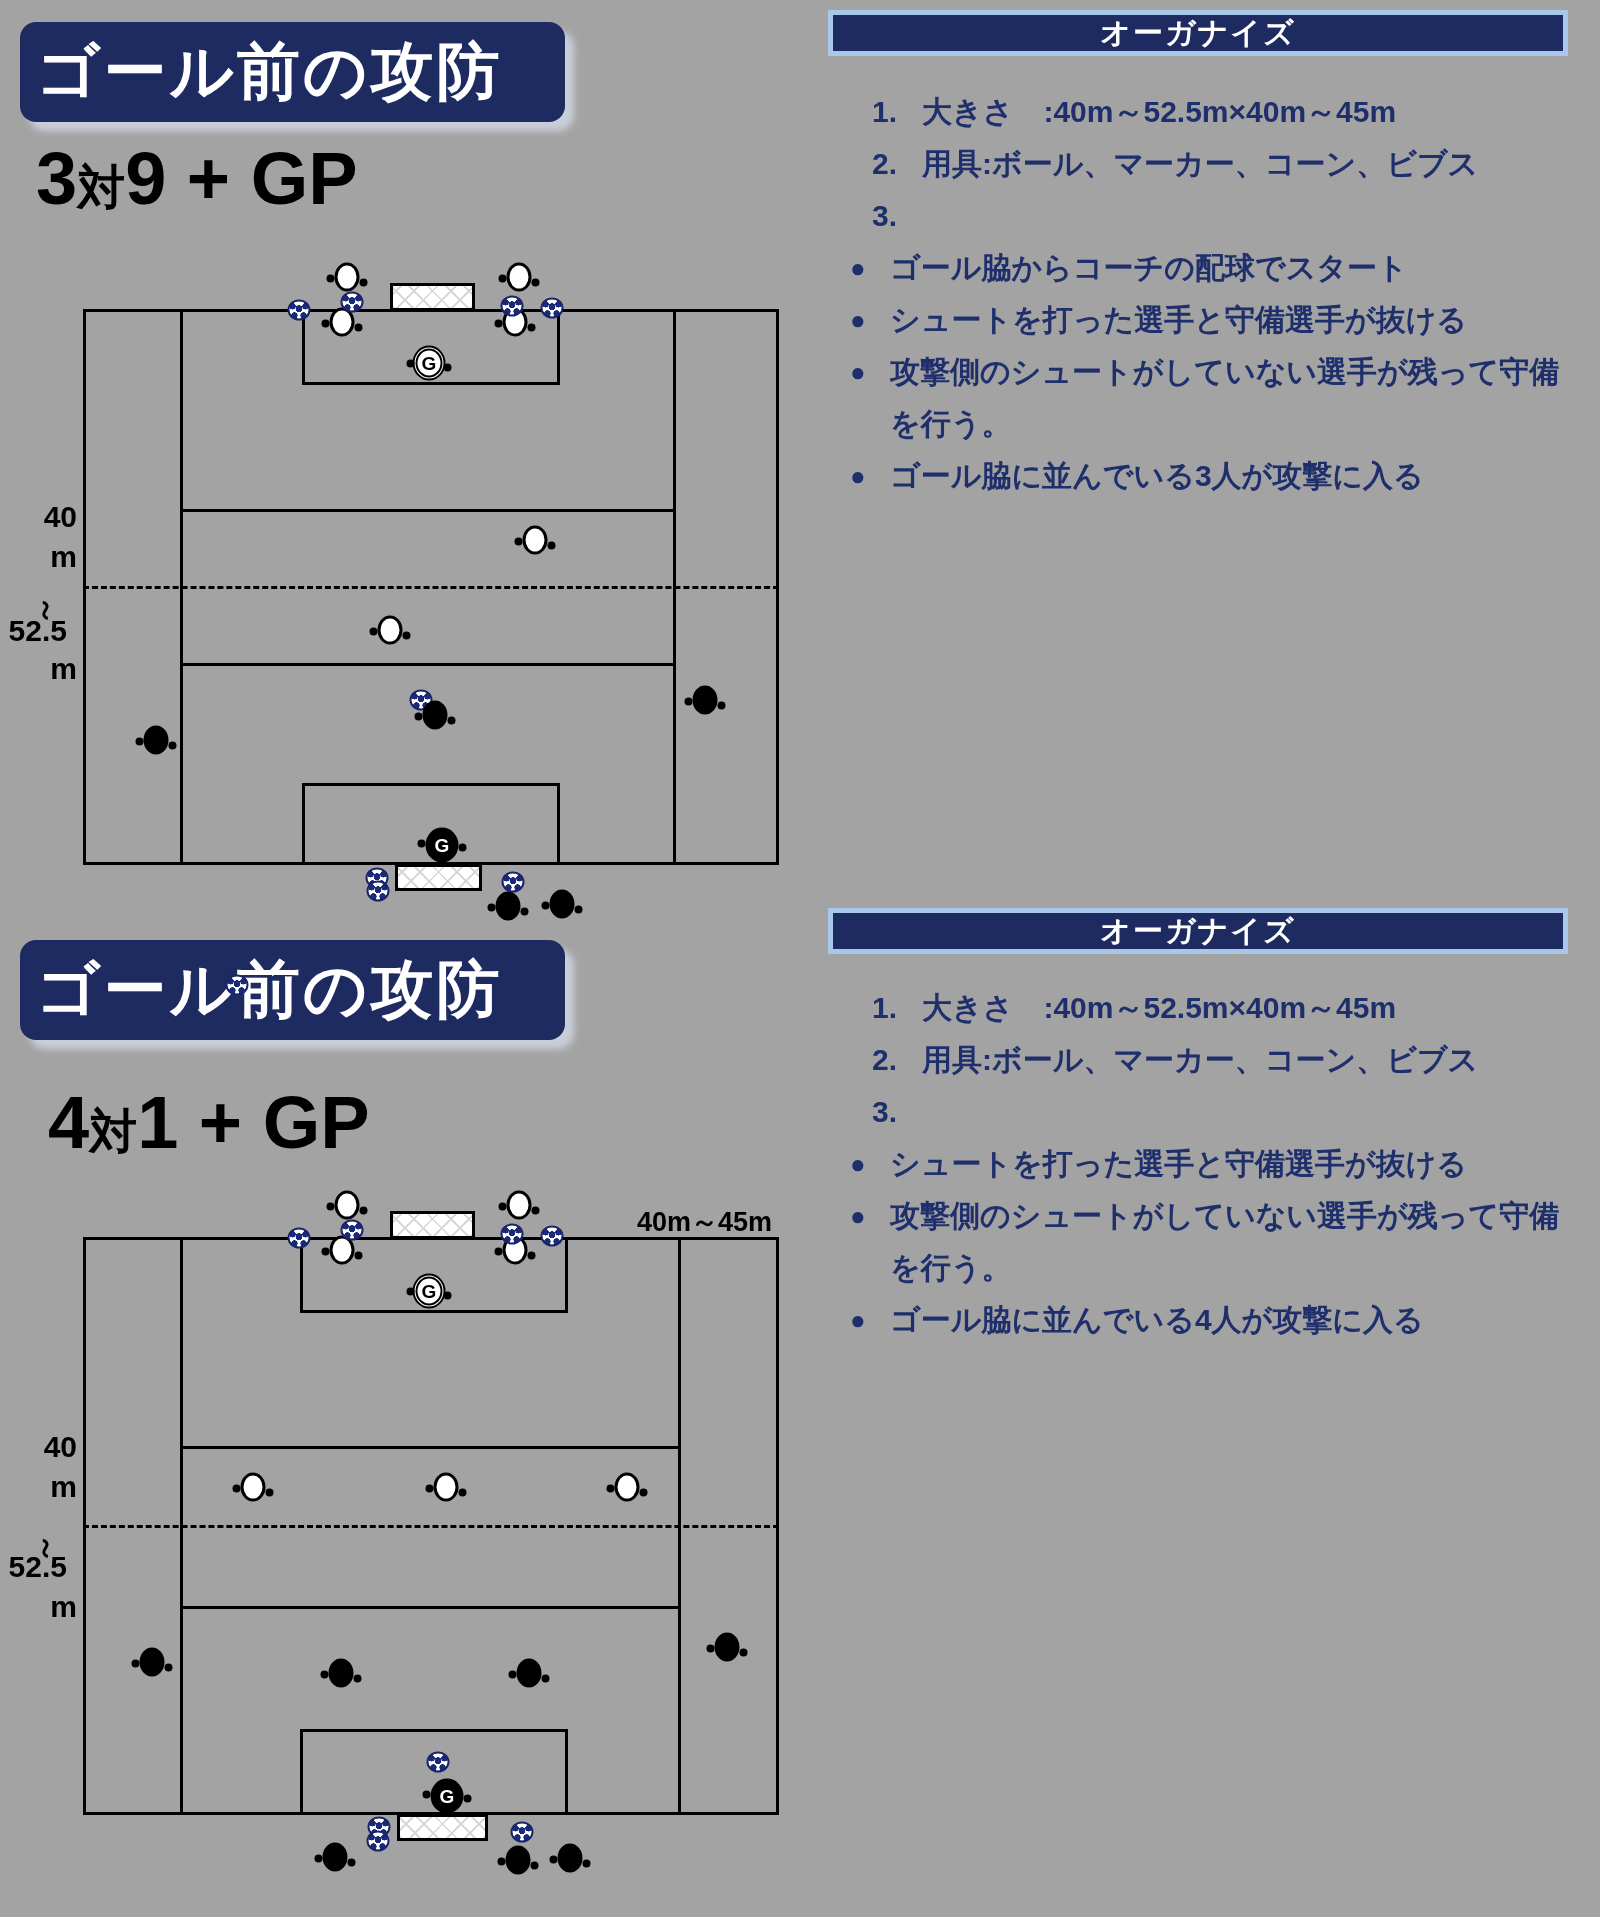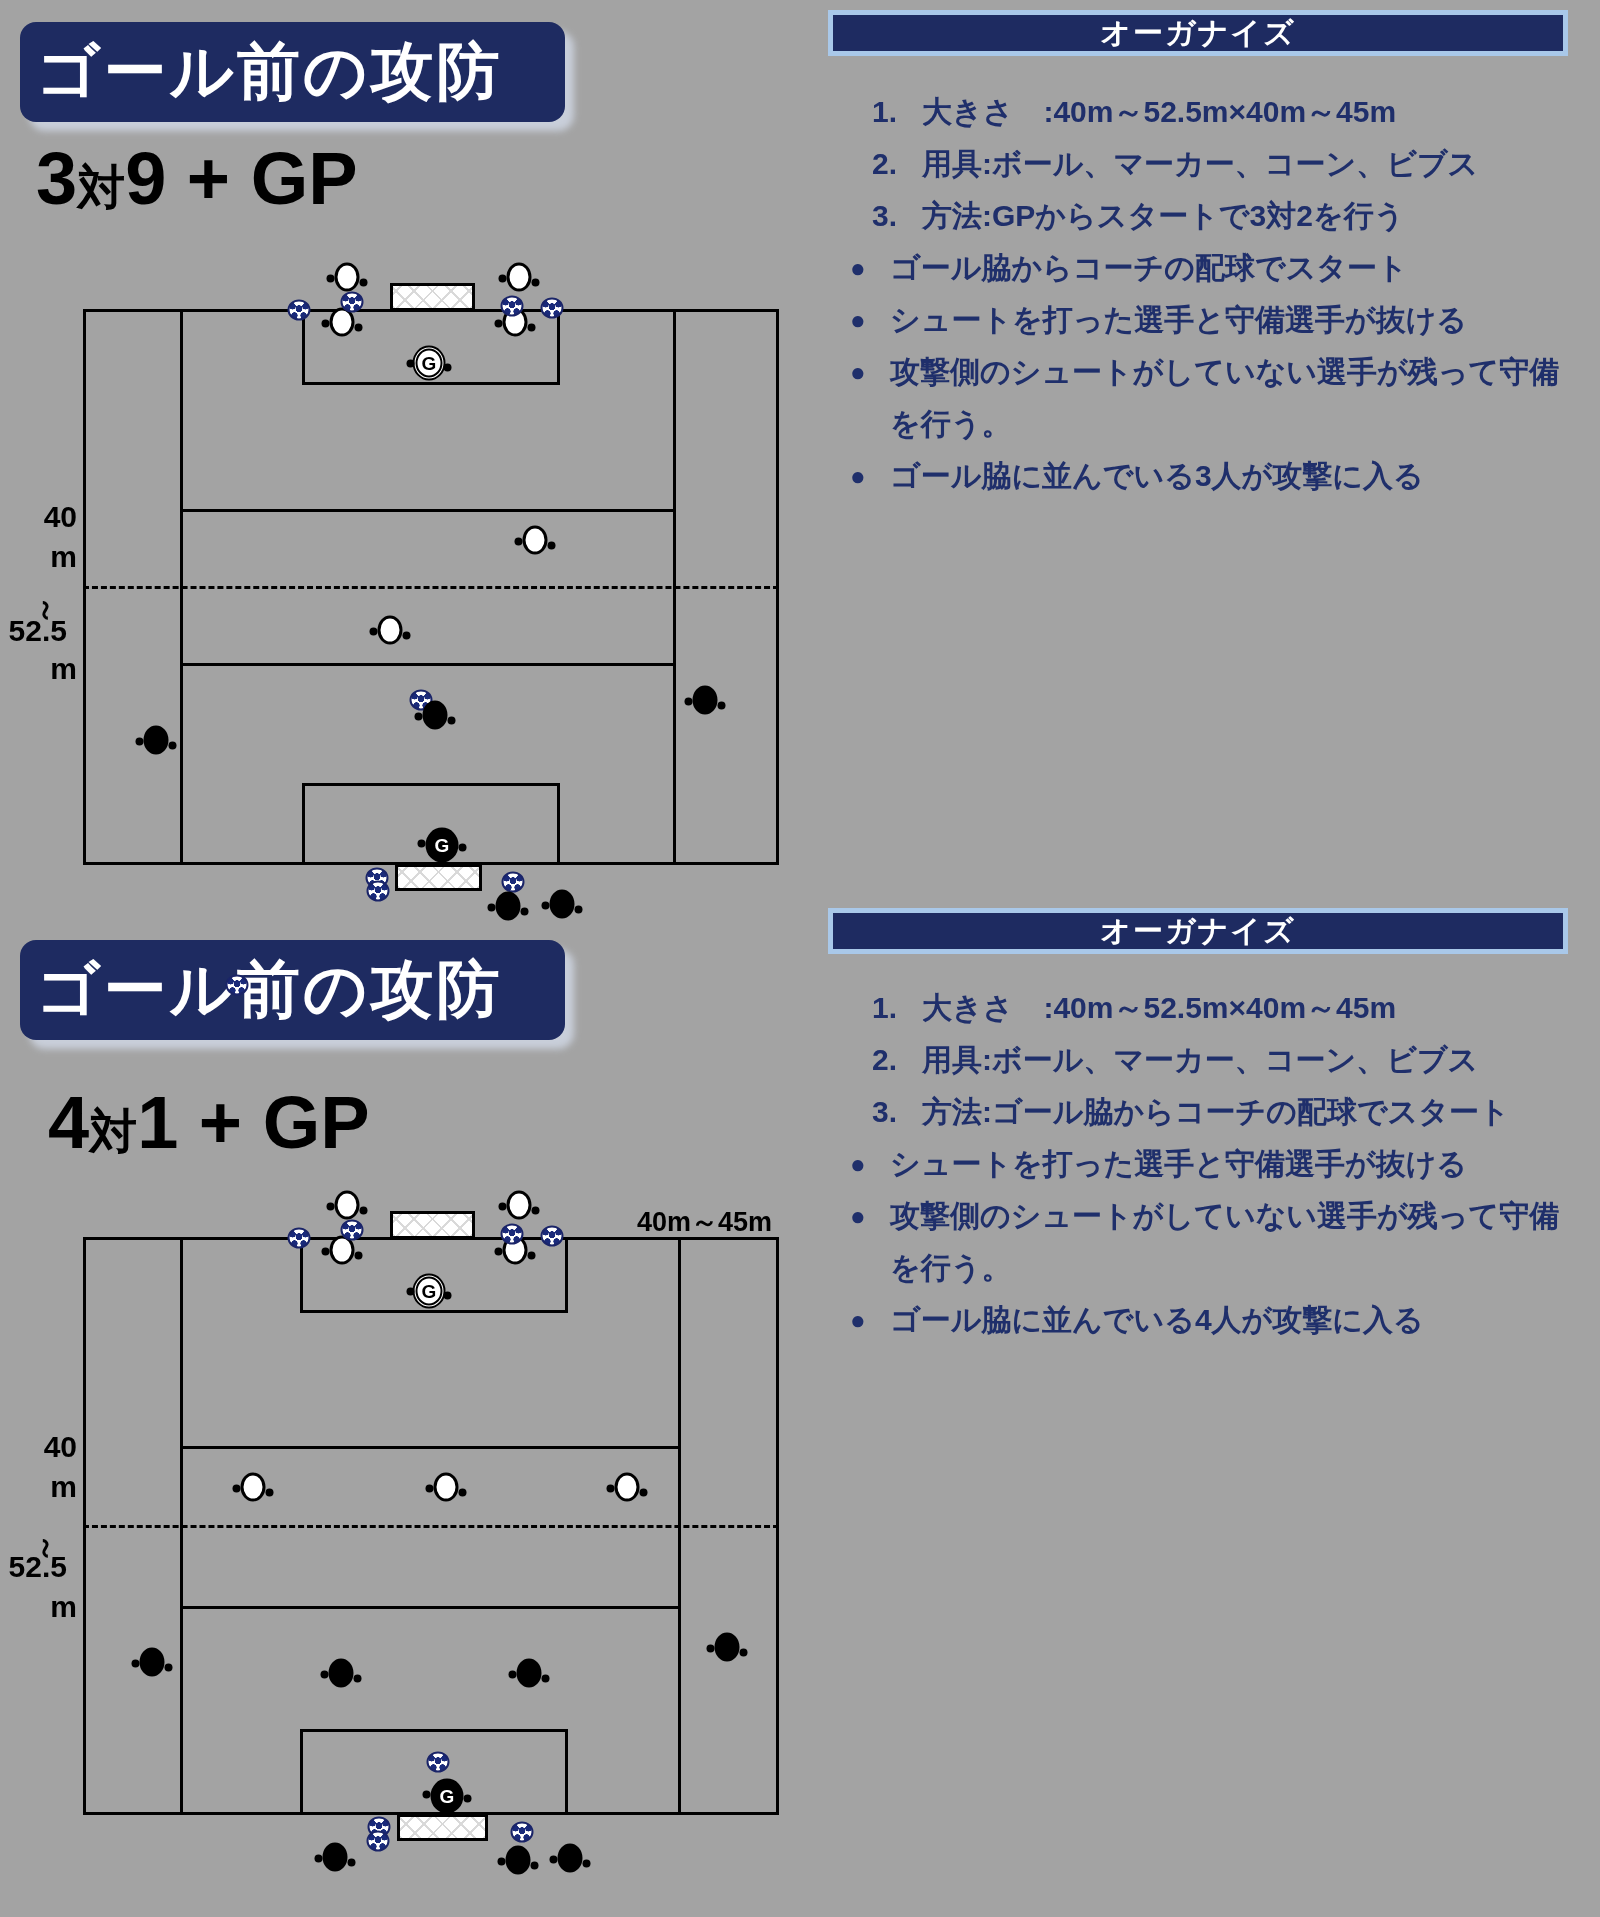--- a/index.html
+++ b/index.html
@@ -90,21 +90,20 @@
     <div class="oitem num">
       <span class="omark">1.</span>
       <span class="otext">大きさ　:40m～52.5m×40m～45m</span>
       </div>
     <div class="oitem num">
       <span class="omark">2.</span>
       <span class="otext">用具:ボール、マーカー、コーン、ビブス</span>
       </div>
     <div class="oitem num">
       <span class="omark">3.</span>
-      <span class="otext">方法:GPからスタートで3対2を行う</span>
       </div>
     <div class="oitem bul">
       <span class="omark">●</span>
       <span class="otext">ゴール脇からコーチの配球でスタート</span>
       </div>
     <div class="oitem bul">
       <span class="omark">●</span>
       <span class="otext">シュートを打った選手と守備選手が抜ける</span>
       </div>
     <div class="oitem bul">
@@ -150,21 +149,20 @@
     <div class="oitem num">
       <span class="omark">1.</span>
       <span class="otext">大きさ　:40m～52.5m×40m～45m</span>
       </div>
     <div class="oitem num">
       <span class="omark">2.</span>
       <span class="otext">用具:ボール、マーカー、コーン、ビブス</span>
       </div>
     <div class="oitem num">
       <span class="omark">3.</span>
-      <span class="otext">方法:ゴール脇からコーチの配球でスタート</span>
       </div>
     <div class="oitem bul">
       <span class="omark">●</span>
       <span class="otext">シュートを打った選手と守備選手が抜ける</span>
       </div>
     <div class="oitem bul">
       <span class="omark">●</span>
       <span class="otext">攻撃側のシュートがしていない選手が残って守備を行う。</span>
       </div>
     <div class="oitem bul">

